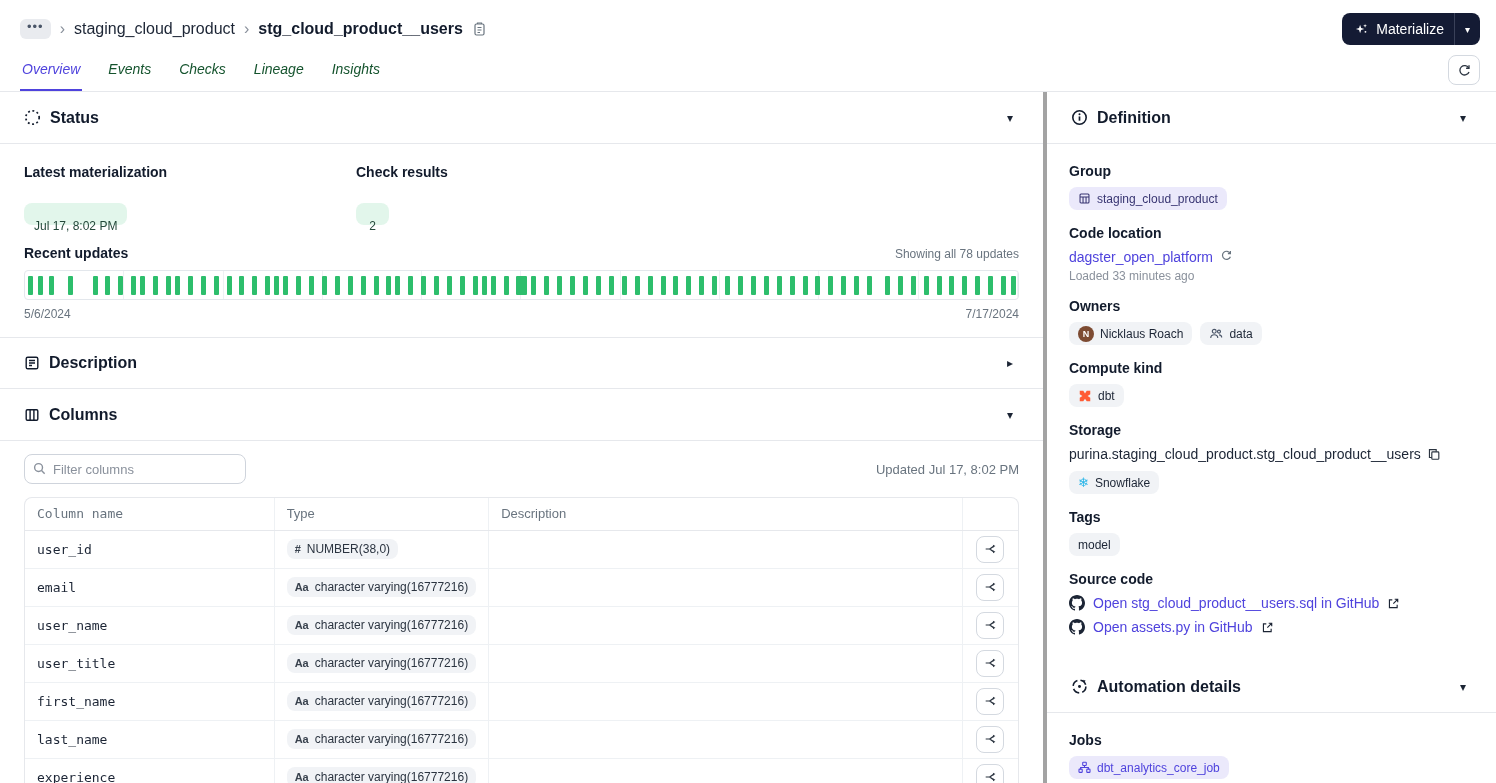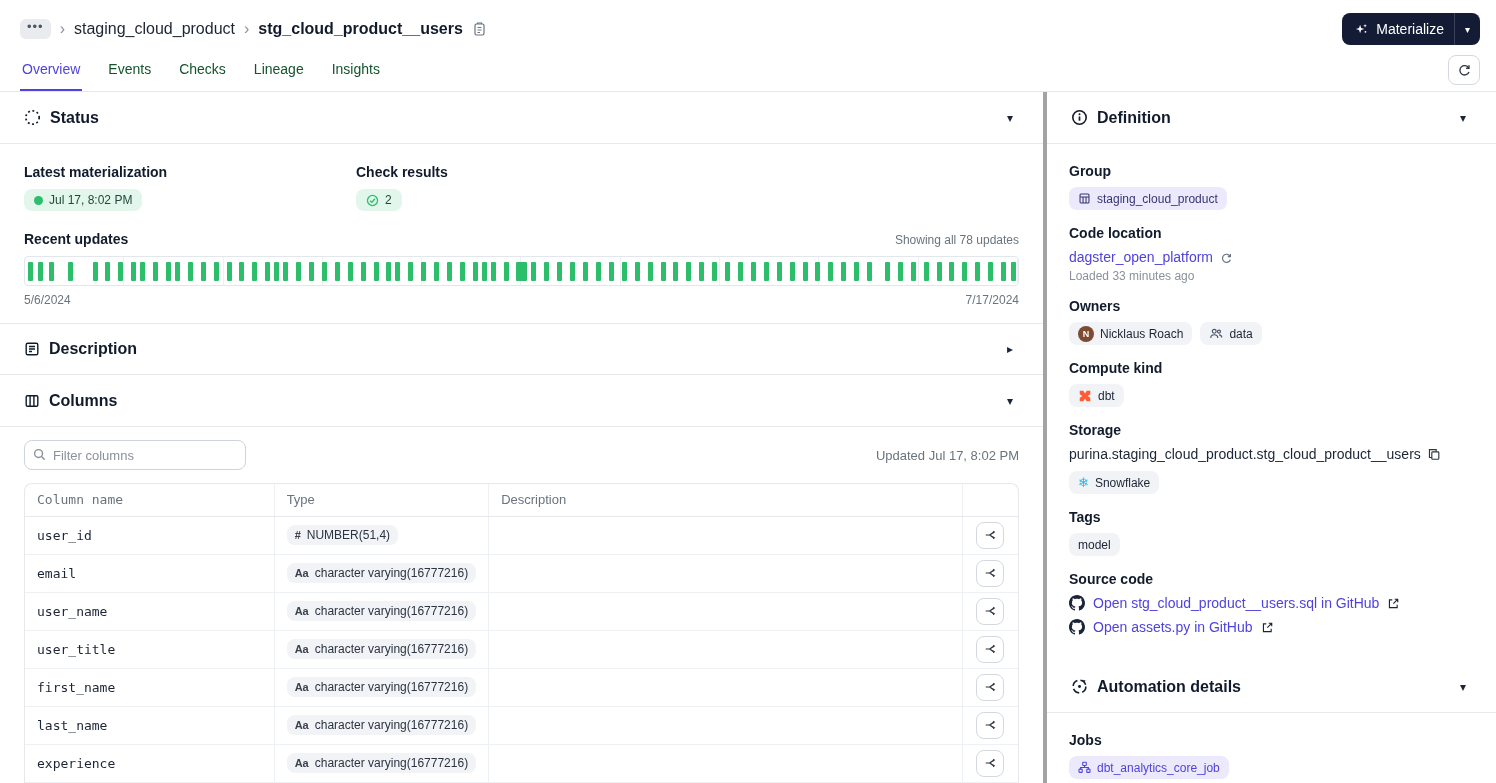--- a/index.html
+++ b/index.html
@@ -16,21 +16,21 @@
   .crumb-sep { color:#8a919c; font-size:16px; }
   .crumb-group { font-size:16px; font-weight:500; color:#1c2535; text-decoration:none; cursor:pointer; }
   .crumb-asset { font-size:16px; font-weight:700; color:#121b2c; }
   .icon-btn-plain { display:inline-flex; align-items:center; cursor:pointer; }
   .materialize-btn { display:inline-flex; align-items:center; background:#141b34; color:#fff; border:none;
     border-radius:8px; height:32px; padding:0 0 0 12px; font-size:14px; font-family:inherit; cursor:pointer; }
   .materialize-btn .mat-label { margin:0 10px 0 7px; }
   .mat-divider { width:1px; height:32px; background:#3a4159; }
   .mat-caret { padding:0 10px; font-size:10px; color:#fff; }
 
-  .tabs-row { display:flex; align-items:flex-end; justify-content:space-between; padding:0 16px 0 20px; }
+  .tabs-row { display:flex; align-items:flex-end; justify-content:space-between; padding:0 16px 0 20px;font-style:italic; }
   .tabs { display:flex; gap:24px; }
   .tab { font-size:14px; color:#14532d; padding:8px 2px 12px; cursor:pointer; border-bottom:2px solid transparent; }
   .tab.active { color:#4f43dd; font-weight:500; border-bottom-color:#4f43dd; }
   .refresh-btn { width:32px; height:30px; border:1px solid #d4d9e0; background:#fff; border-radius:8px;
     display:inline-flex; align-items:center; justify-content:center; cursor:pointer; margin-bottom:6px; }
 
   
   .content { flex:1; display:flex; min-height:0; }
   .main-col { width:1047px; border-right:4px solid #a3a3a3; overflow:hidden; }
   .side-col { flex:1; overflow:hidden; }
@@ -39,22 +39,22 @@
     border-bottom:1px solid #e6e8ec; }
   .section-header.bordered-top { border-top:1px solid #e6e8ec; }
   .section-title { font-size:16px; font-weight:700; color:#121b2c; flex:1; }
   .section-caret { font-size:12px; color:#1c2535; cursor:pointer; padding:2px 6px; }
 
   
   .status-content { padding:20px 24px 16px; }
   .stat-row { display:flex; }
   .stat-block-1 { width:332px; }
   .stat-label { font-size:14px; font-weight:700; color:#121b2c; margin-bottom:9px; }
-  .badge-green { display:inline-flex; align-items:center; gap:6px; background:#e2f6eb; color:#23483a;
-    border-radius:8px; height:22px; padding:0 10px; font-size:12px; }
+  .badge-green { display:inline-flex; align-items:center; gap:16px; background:#e2f6eb; color:#23483a;
+    border-radius:8px; height:22px; padding:0 10px; font-size:12px;flex-direction:column; }
   .green-dot { width:9px; height:9px; border-radius:50%; background:#2dbe6c; }
   .recent-head { display:flex; align-items:baseline; justify-content:space-between; margin-top:20px; }
   .showing-text { font-size:12px; color:#69747f; }
   .timeline { position:relative; margin-top:9px; height:30px; border:1px solid #e3e7ec; border-radius:4px;
     display:flex; overflow:hidden; background:#fff; cursor:pointer; }
   .tl-seg { flex:1; border-right:1px solid #eef1f4; }
   .tl-seg:last-child { border-right:none; }
   .tl-bar { position:absolute; top:5px; height:19px; width:5px; background:#2dbe6c; border-radius:1px; }
   .tl-dates { display:flex; justify-content:space-between; font-size:12px; color:#69747f; margin-top:7px; }
 
@@ -324,21 +324,21 @@
               <th class="col-type">Type</th>
               <th class="col-desc">Description</th>
               <th class="col-action"></th>
             </tr>
           </thead>
           <tbody>
               <tr>
                 <td class="col-name">user_id</td>
                 <td class="col-type"><span class="type-pill">
                     <span class="pill-glyph">#</span>
-                    <span>NUMBER(51,4)</span>
+                    <span>NUMBER(38,0)</span>
                   </span></td>
                 <td class="col-desc"></td>
                 <td class="col-action"><button class="lineage-btn">
                     <svg width="15" height="14" viewBox="0 0 16 16" fill="none" stroke="#2b3440" stroke-width="1.4">
                       <path d="M2.5 8 H7 M7 8 L11.5 5 M7 8 L11.5 11"></path>
                       <path d="M10.8 3.2 L13.6 4.6 L10.9 6.2" fill="#2b3440" stroke="none"></path>
                       <path d="M10.8 9.8 L13.6 11.2 L10.9 12.8" fill="#2b3440" stroke="none"></path>
                     </svg>
                   </button></td>
               </tr>
@@ -458,21 +458,21 @@
         <div class="side-label">Group</div>
         <span class="badge-lav navy">
           <svg width="13" height="13" viewBox="0 0 16 16" fill="none" stroke="#383572" stroke-width="1.3">
             <rect x="2.5" y="2.5" width="11" height="11" rx="1.2"></rect>
               <path d="M2.5 6.2 h11 M6.2 6.2 V13.5 M9.9 6.2 V13.5"></path>
           </svg>
           <span>staging_cloud_product</span>
         </span>
 
         <div class="side-label">Code location</div>
-        <div style="display:flex;align-items:flex-end;gap:7px;">
+        <div style="display:flex;align-items:flex-start;gap:7px;">
           <a class="side-link">dagster_open_platform</a>
           <span class="icon-btn-plain">
             <svg width="13" height="13" viewBox="0 0 16 16" fill="none" stroke="#69747f" stroke-width="1.5">
               <path d="M12.8 9.5 A5 5 0 1 1 12.4 5.2"></path>
                 <path d="M12.8 2.5 V5.6 H9.7"></path>
             </svg>
           </span>
         </div>
         <div class="loaded-text">Loaded 33 minutes ago</div>
 

